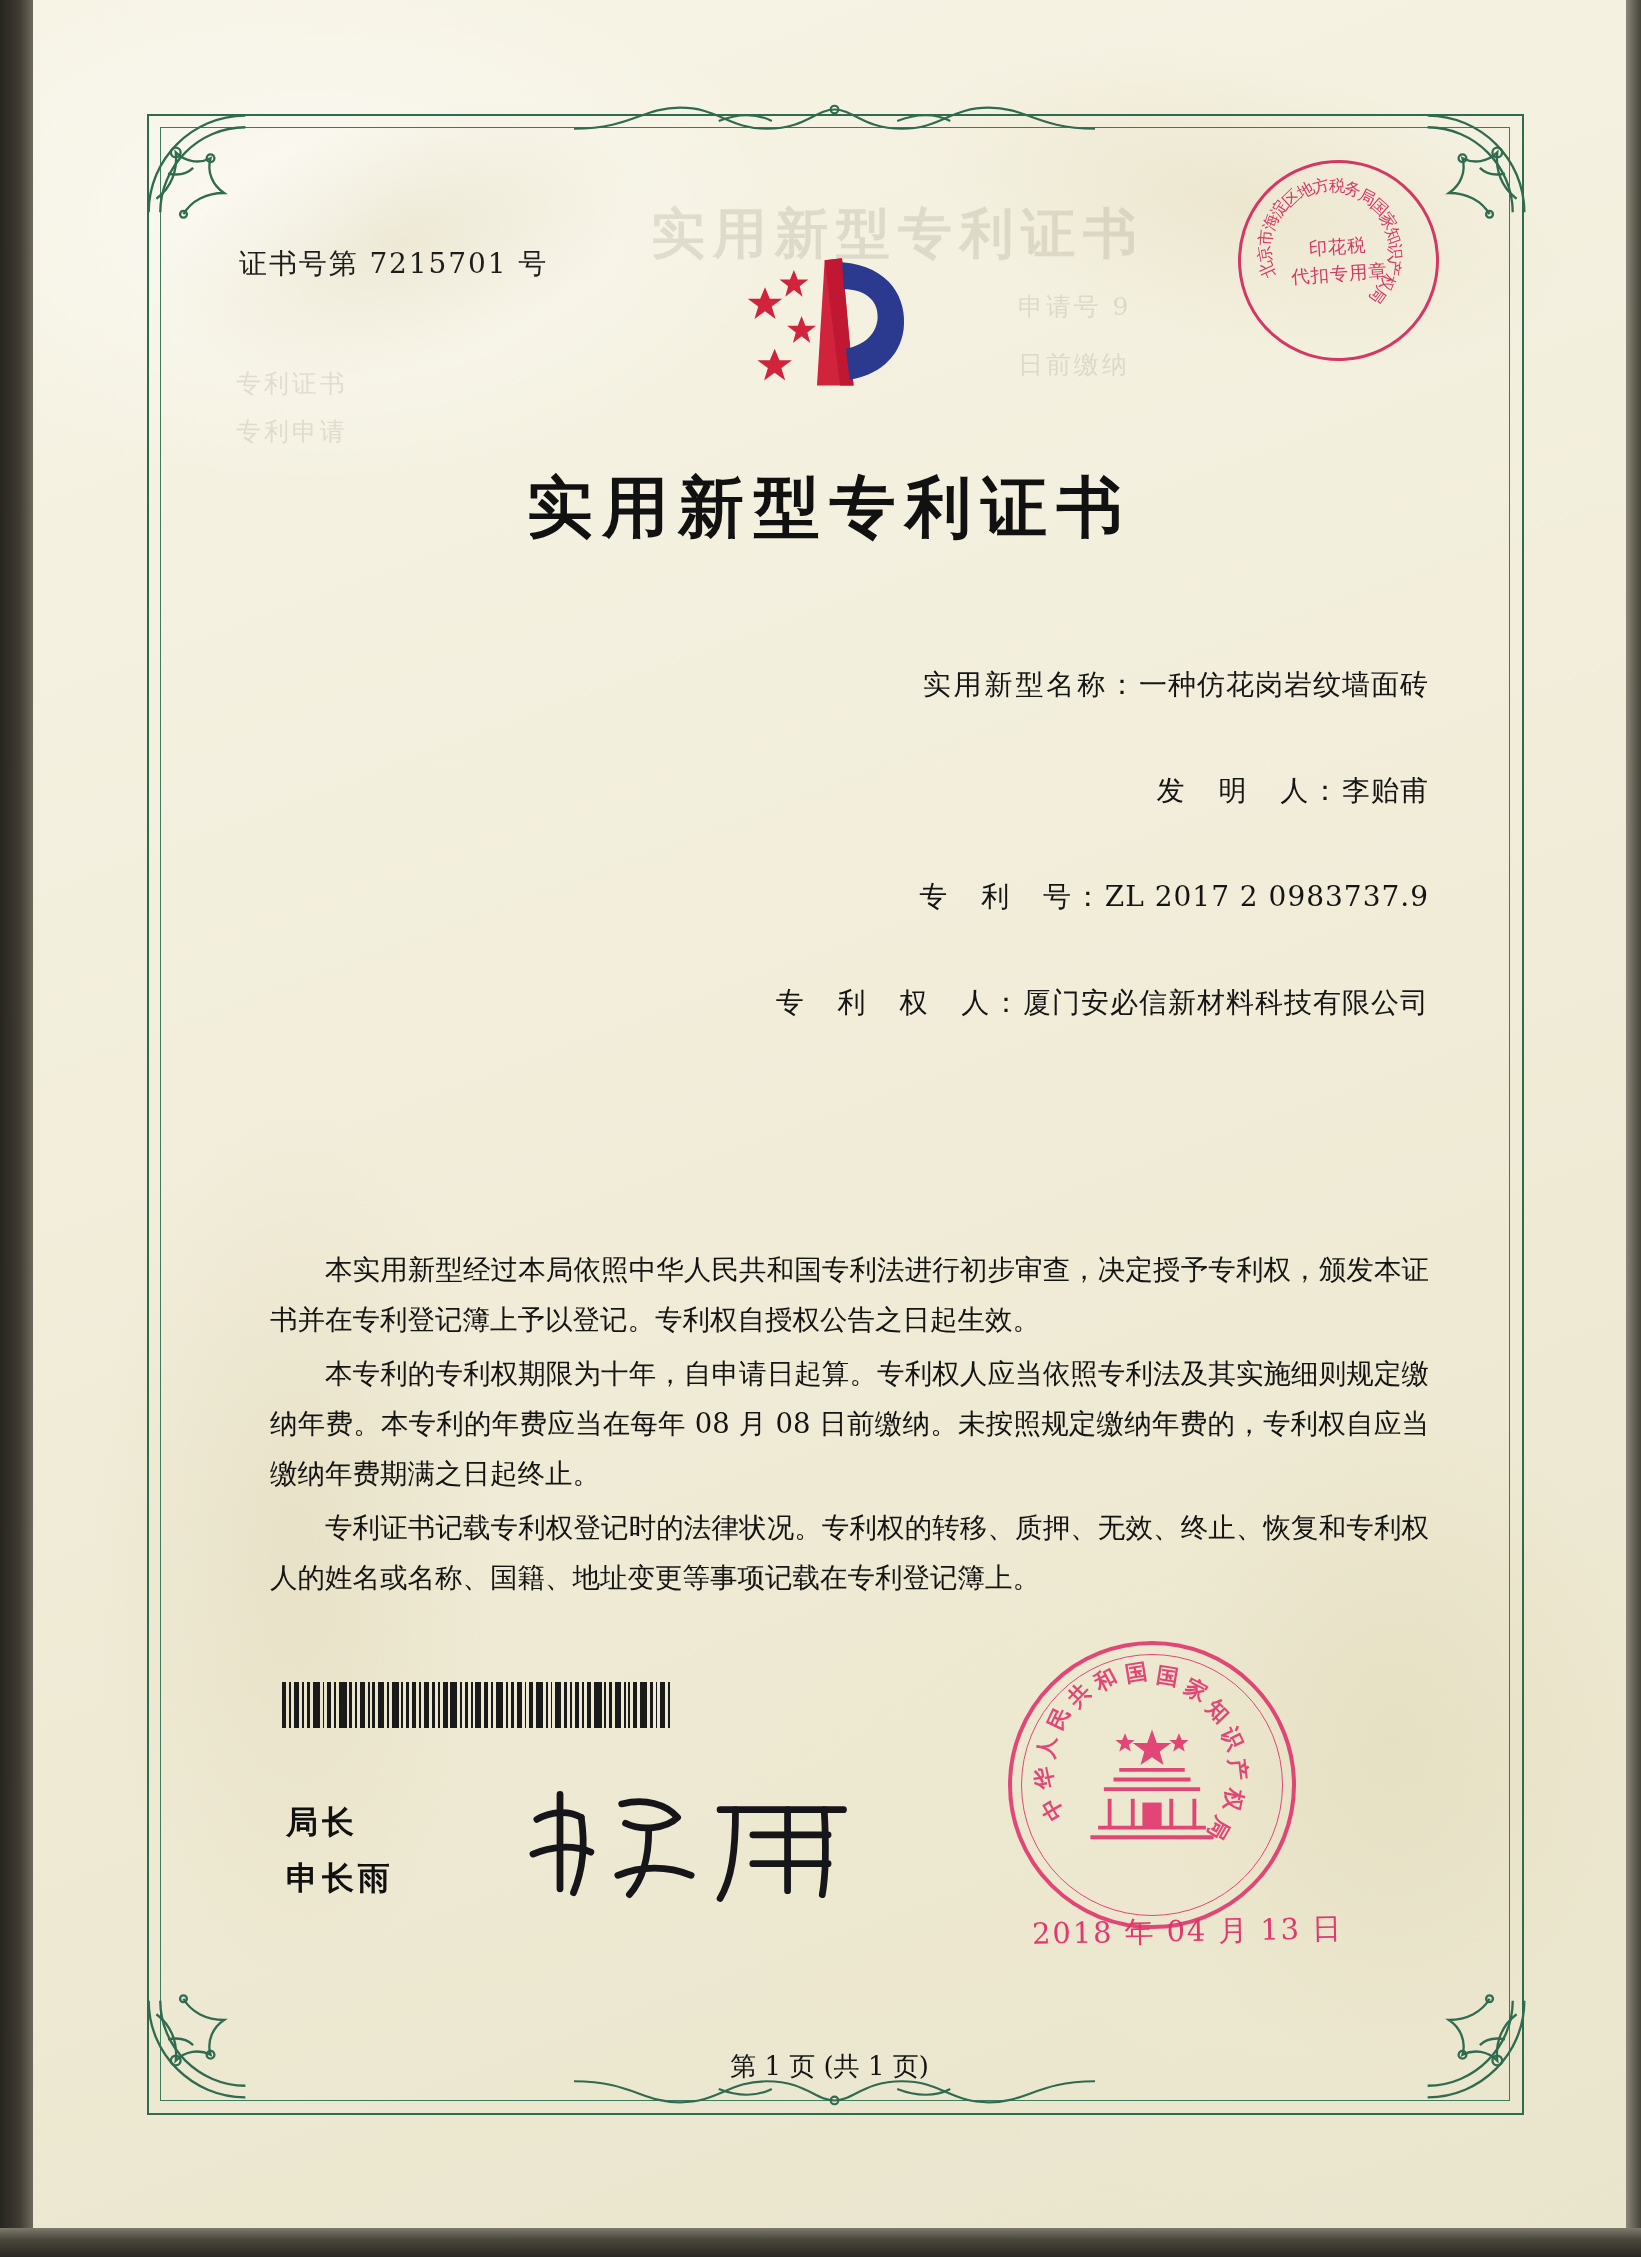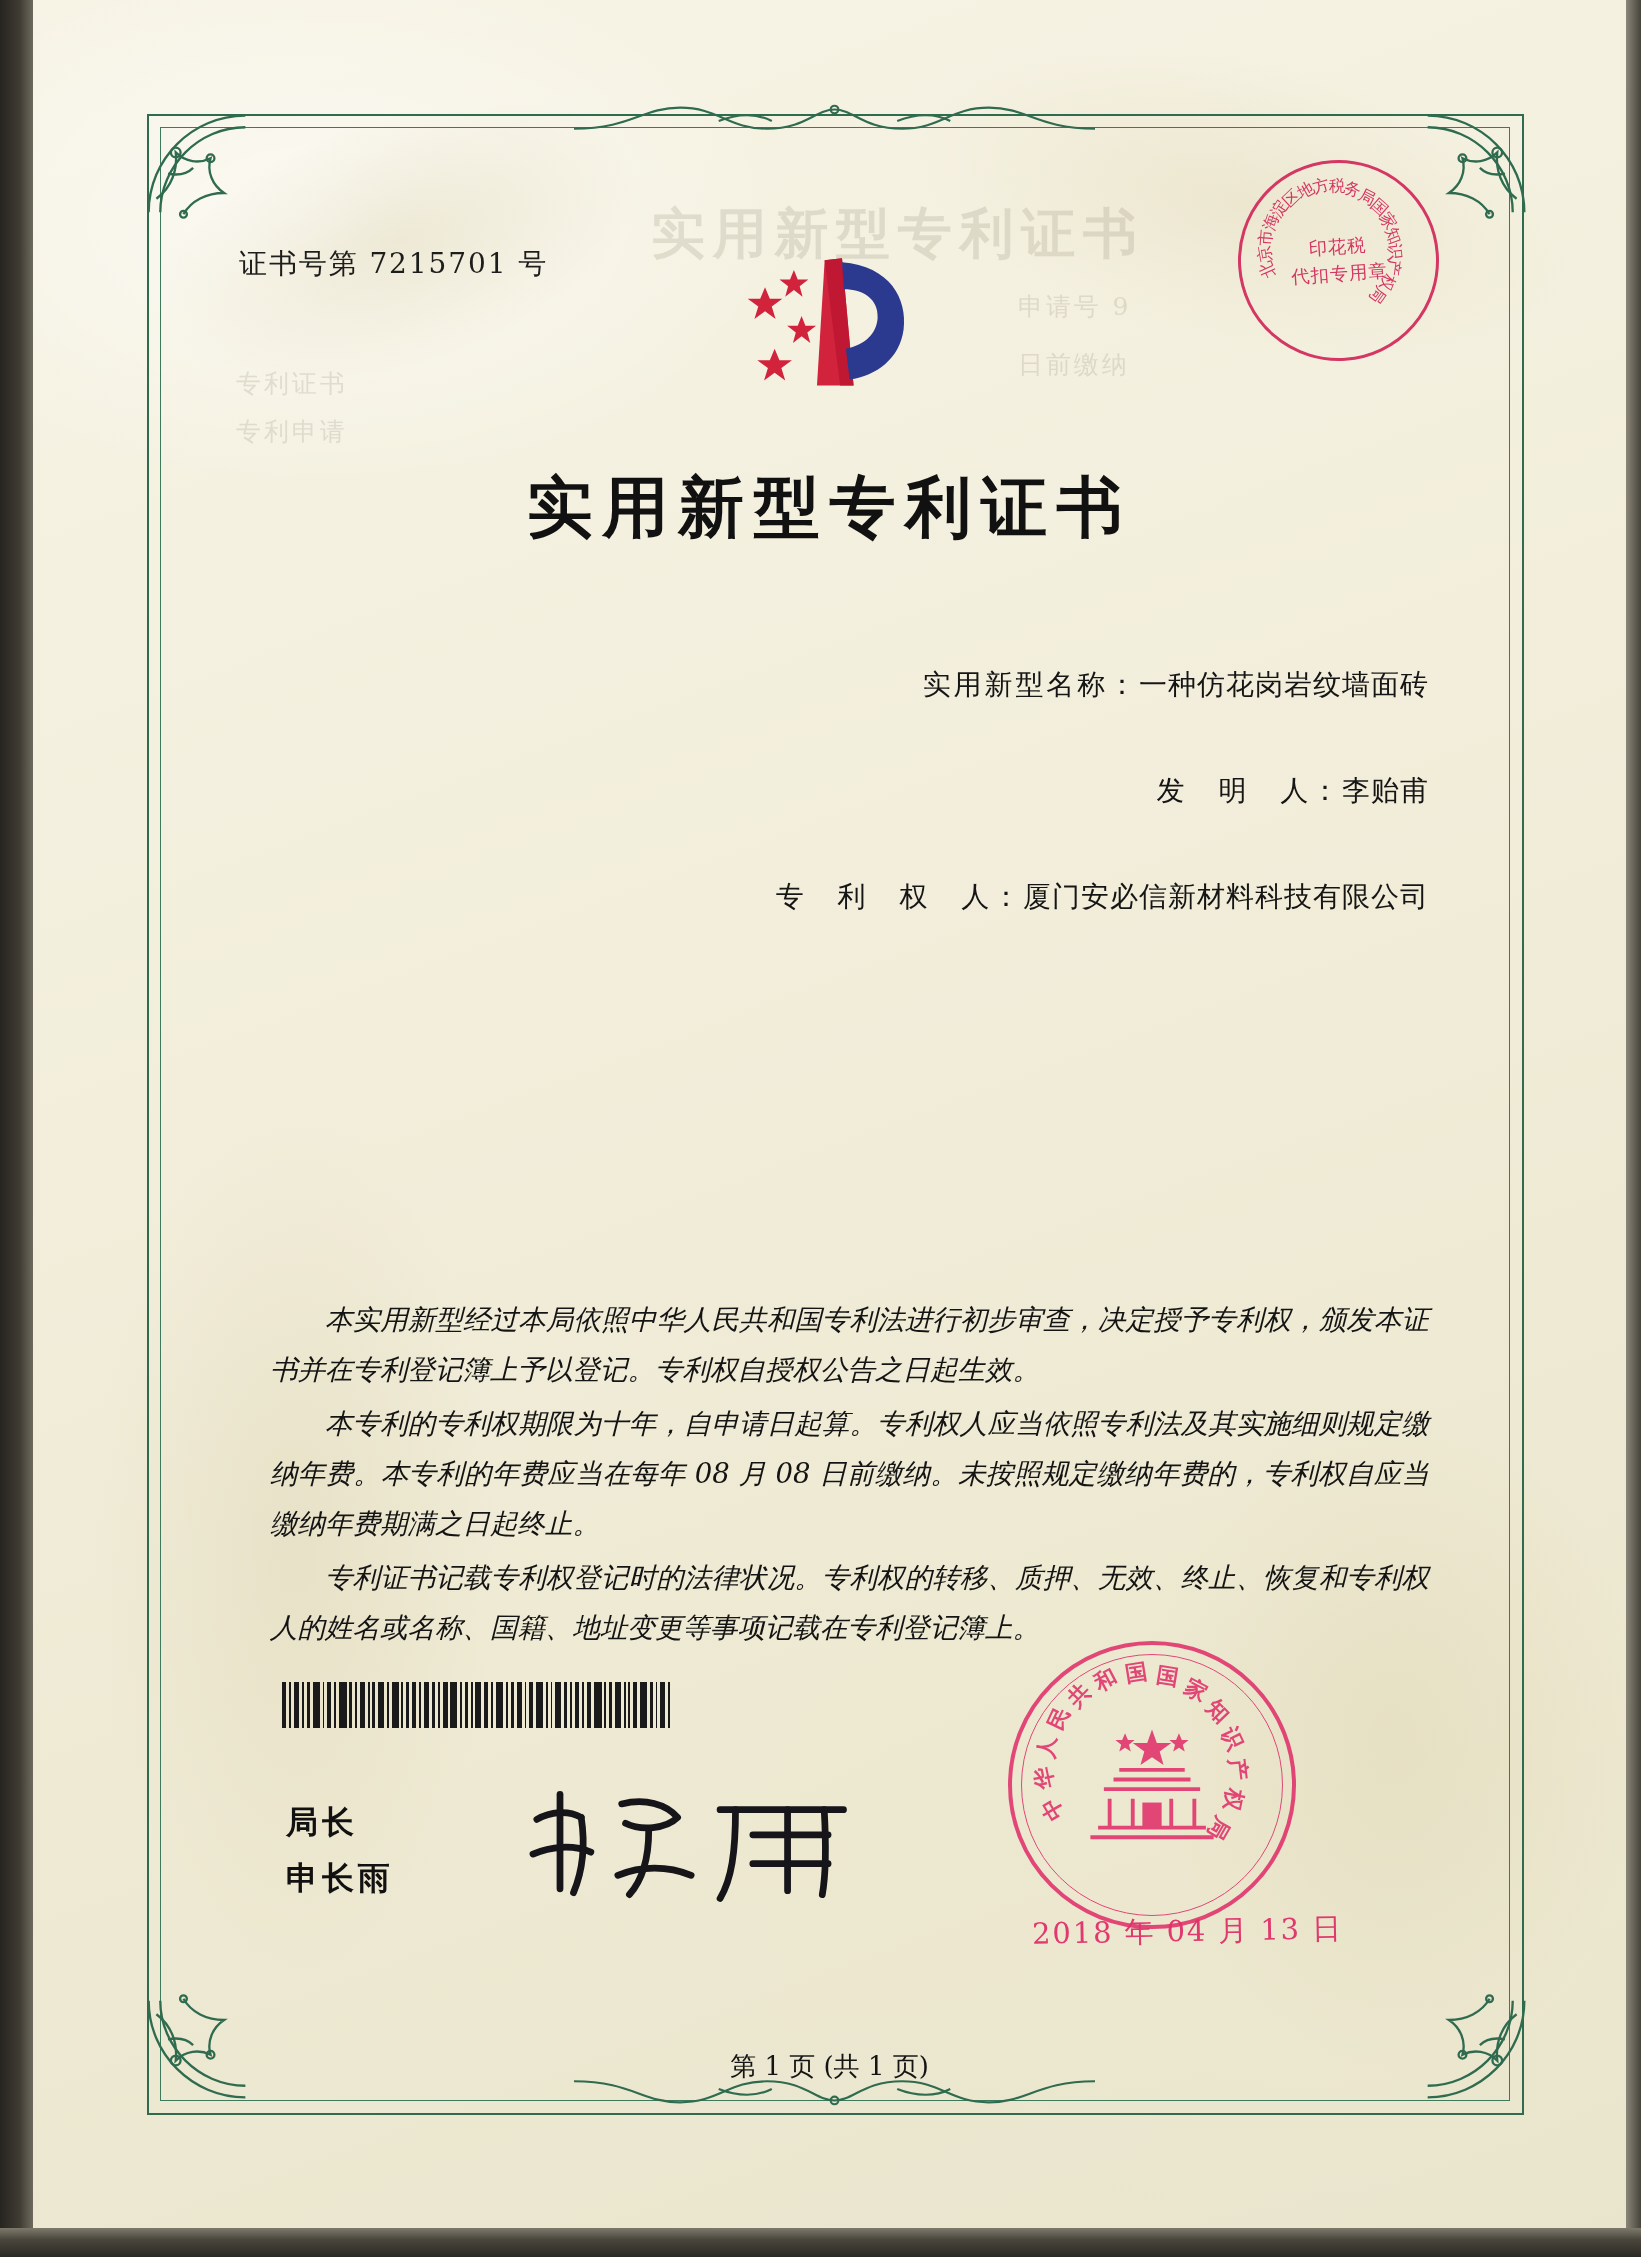--- a/index.html
+++ b/index.html
@@ -119,28 +119,27 @@
     color: #151515;
     margin-bottom: 68px;
     letter-spacing: 1px;
     white-space: nowrap;
     font-family: "DejaVu Serif", serif;
   }
   .field .lbl { letter-spacing: 2.9px; }
 
   .body-text {
     position: absolute;
-    left: 237px; top: 1294px;
+    left: 237px; top: 1244px;
     width: 1159px;
     font-size: 27.5px;
     line-height: 50px;
     color: #141414;
     text-align: justify;
     font-family: "DejaVu Serif", serif;
-    font-style: italic;
   }
   .body-text p { margin: 0 0 3.9px 0; text-indent: 2em; }
 
   
   .barcode {
     position: absolute;
     left: 249px; top: 1682px;
     width: 425px; height: 46px;
     display: flex;
     align-items: flex-end;
@@ -374,20 +373,23 @@
     </div>
 
     <div class="title">实用新型专利证书</div>
 
     <div class="fields">
       <div class="field">
         <span class="lbl">实用新型名称：</span><span>一种仿花岗岩纹墙面砖</span>
       </div>
       <div class="field">
         <span class="lbl">发　明　人：</span><span>李贻甫</span>
+      </div>
+      <div class="field">
+        <span class="lbl">专　利　号：</span><span>ZL 2017 2 0983737.9</span>
       </div>
       <div class="field">
         <span class="lbl">专　利　权　人：</span><span>厦门安必信新材料科技有限公司</span>
       </div>
     </div>
 
     <div class="body-text">
       <p>本实用新型经过本局依照中华人民共和国专利法进行初步审查，决定授予专利权，颁发本证书并在专利登记簿上予以登记。专利权自授权公告之日起生效。</p>
       <p>本专利的专利权期限为十年，自申请日起算。专利权人应当依照专利法及其实施细则规定缴纳年费。本专利的年费应当在每年 08 月 08 日前缴纳。未按照规定缴纳年费的，专利权自应当缴纳年费期满之日起终止。</p>
       <p>专利证书记载专利权登记时的法律状况。专利权的转移、质押、无效、终止、恢复和专利权人的姓名或名称、国籍、地址变更等事项记载在专利登记簿上。</p>

